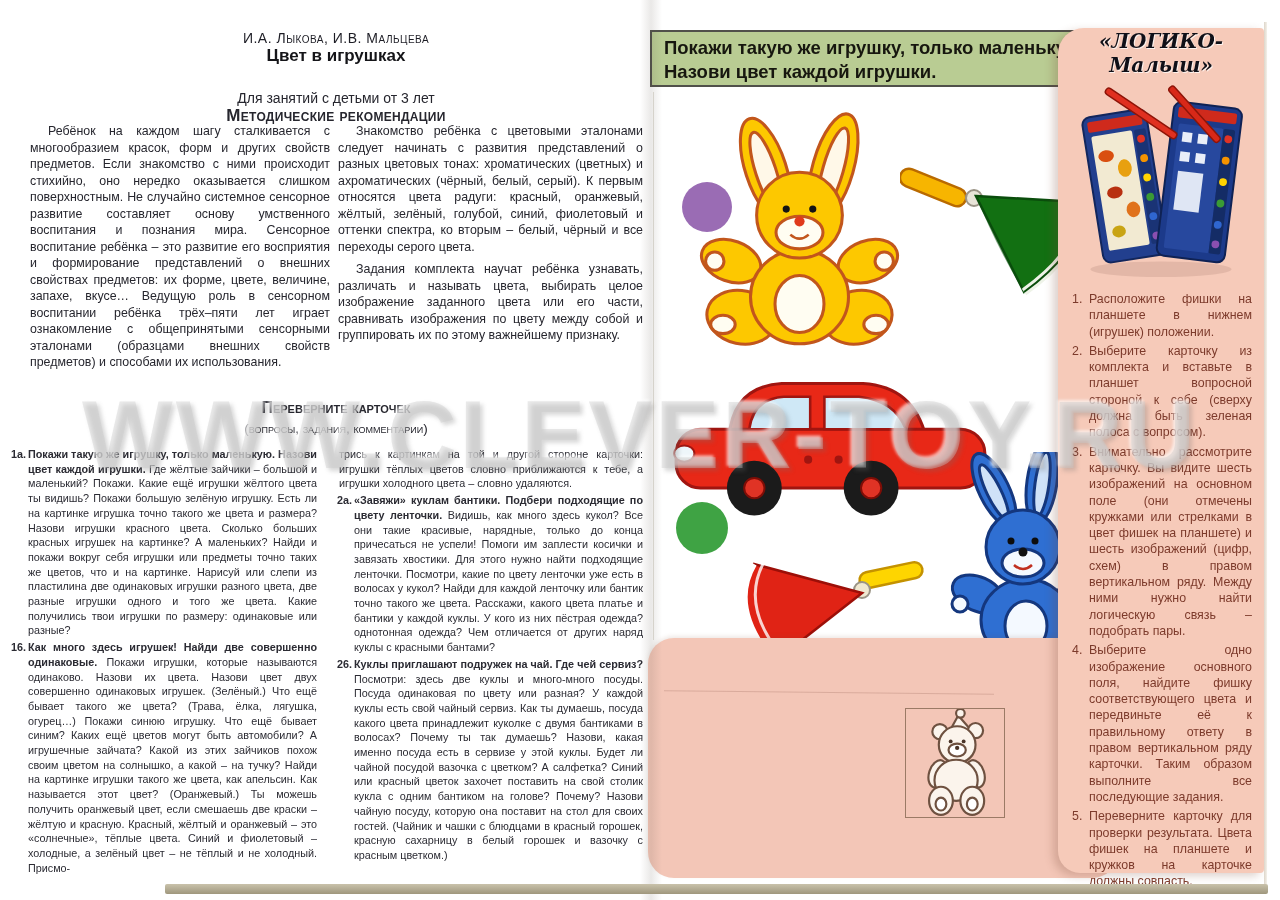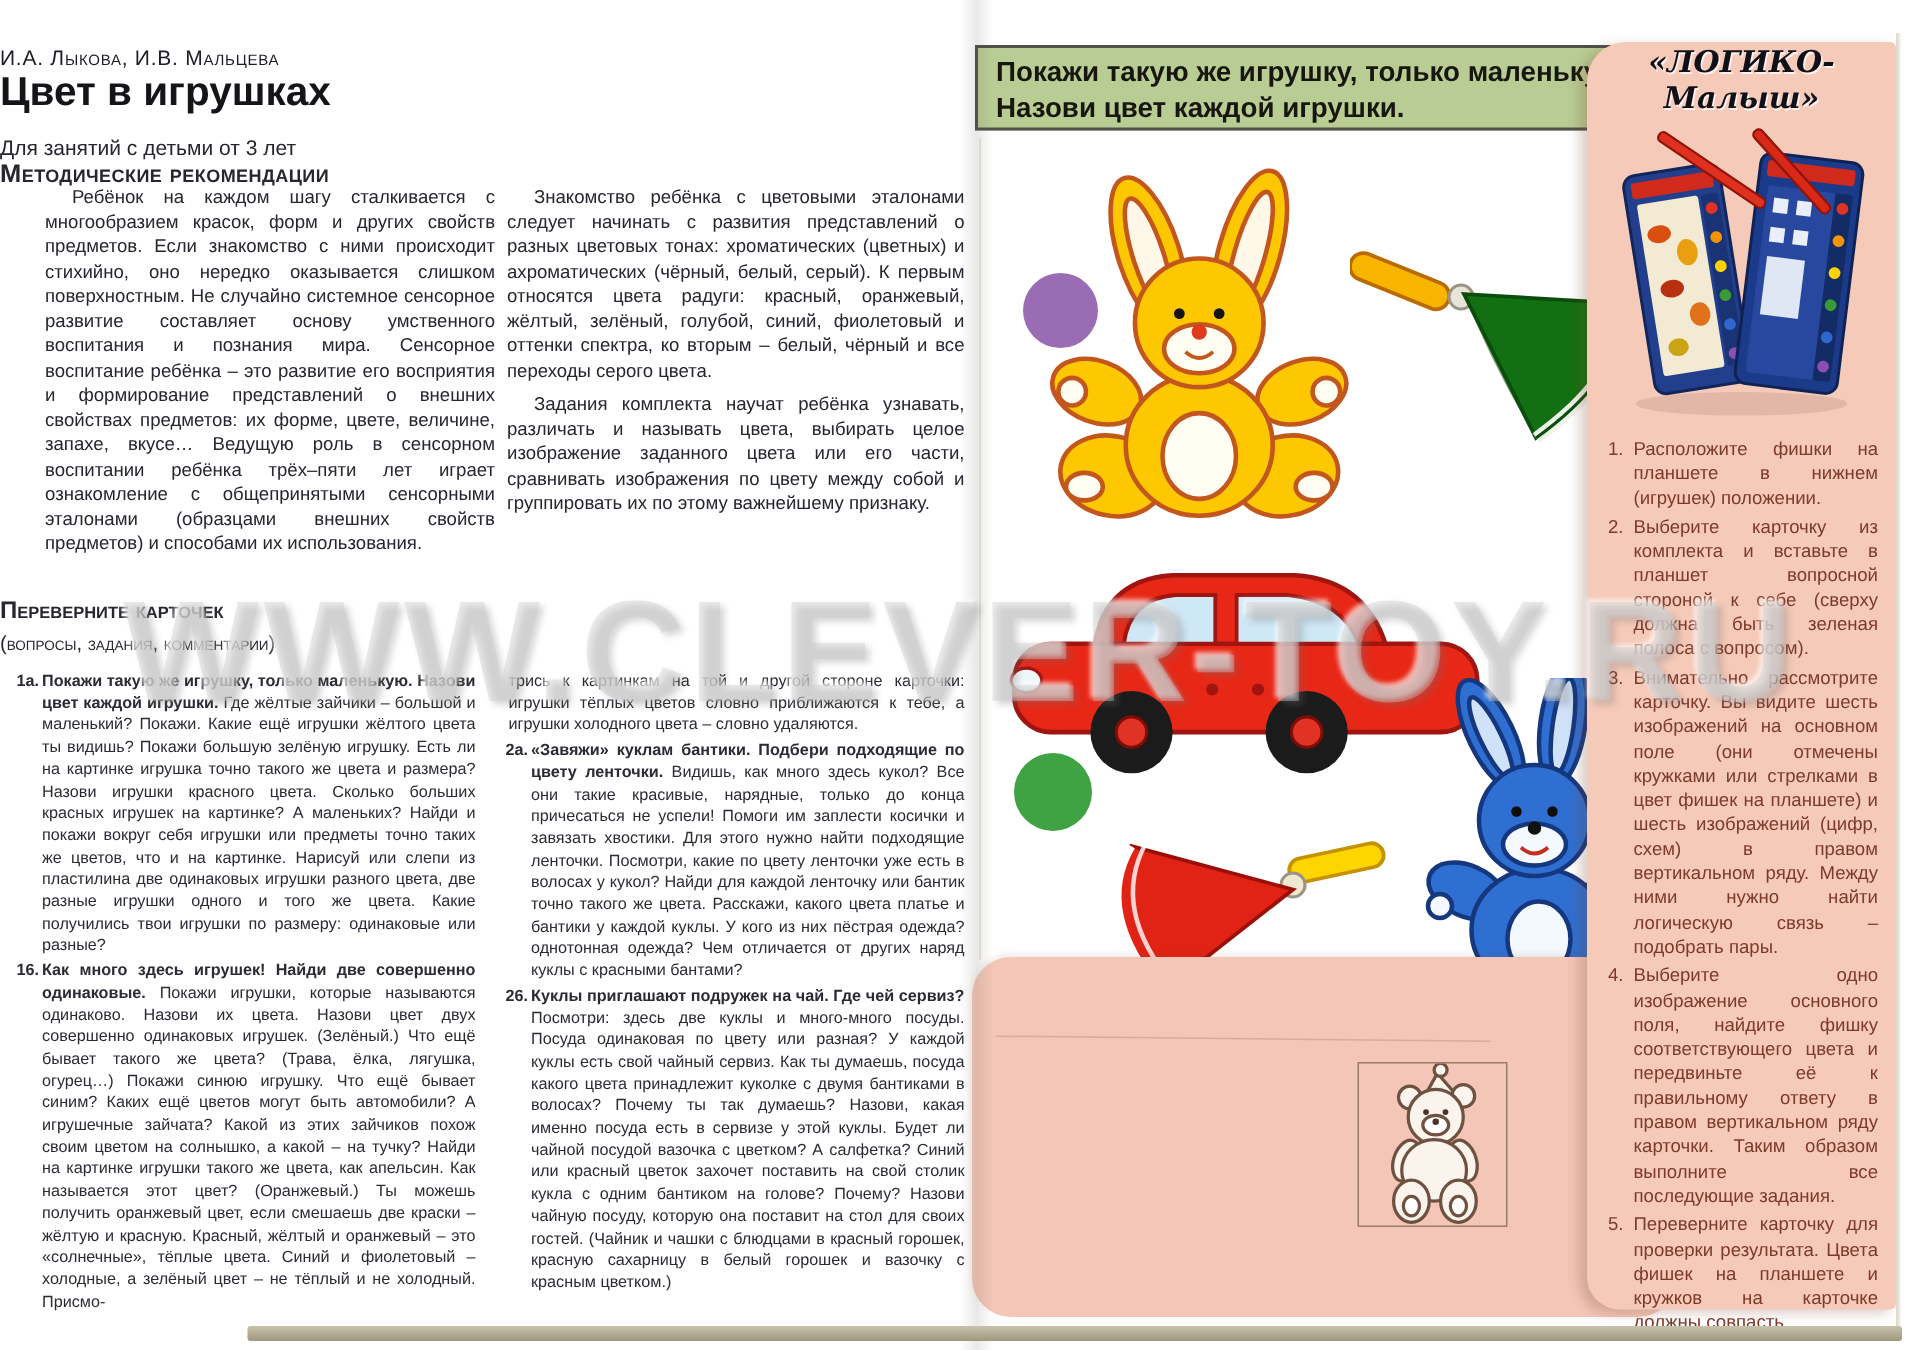--- a/index.html
+++ b/index.html
@@ -1,21 +1,21 @@
 <!DOCTYPE html>
 <html><head>
 <meta charset="utf-8">
 <style>
   html,body{margin:0;padding:0;background:#fbfbfa;}
   .stage{position:relative;width:1280px;height:900px;background:#ffffff;overflow:hidden;
          font-family:"Liberation Sans","DejaVu Sans",sans-serif;color:#26262e;}
   
-  .center-line{position:absolute;left:0;width:672px;text-align:left;}
+  .center-line{position:absolute;left:0;width:672px;text-align:center;}
   .authors{top:30px;font-size:14px;font-variant:small-caps;letter-spacing:.5px;color:#1d1d25;}
-  .title{top:46px;font-size:27px;font-weight:bold;color:#151519;}
+  .title{top:46px;font-size:17px;font-weight:bold;color:#151519;}
   .subtitle{top:60px;font-size:14px;margin-top:30px;}
   .h-method{top:94px;font-size:17px;font-variant:small-caps;font-weight:600;letter-spacing:.3px;margin-top:12px;}
   .colA{position:absolute;left:30px;top:123px;width:300px;}
   .colB{position:absolute;left:338px;top:123px;width:305px;}
   p.body{font-size:12.4px;line-height:16.5px;margin:0;text-indent:18px;text-align:justify;color:#26262e;}
   p.body + p.body{margin-top:6px;}
   .h-contents{top:399px;font-size:16px;font-variant:small-caps;font-weight:600;}
   .h-contents-sub{top:421px;font-size:13.5px;font-variant:small-caps;}
   .itemsA{position:absolute;left:11px;top:447px;width:306px;}
   .itemsB{position:absolute;left:337px;top:447px;width:306px;}

